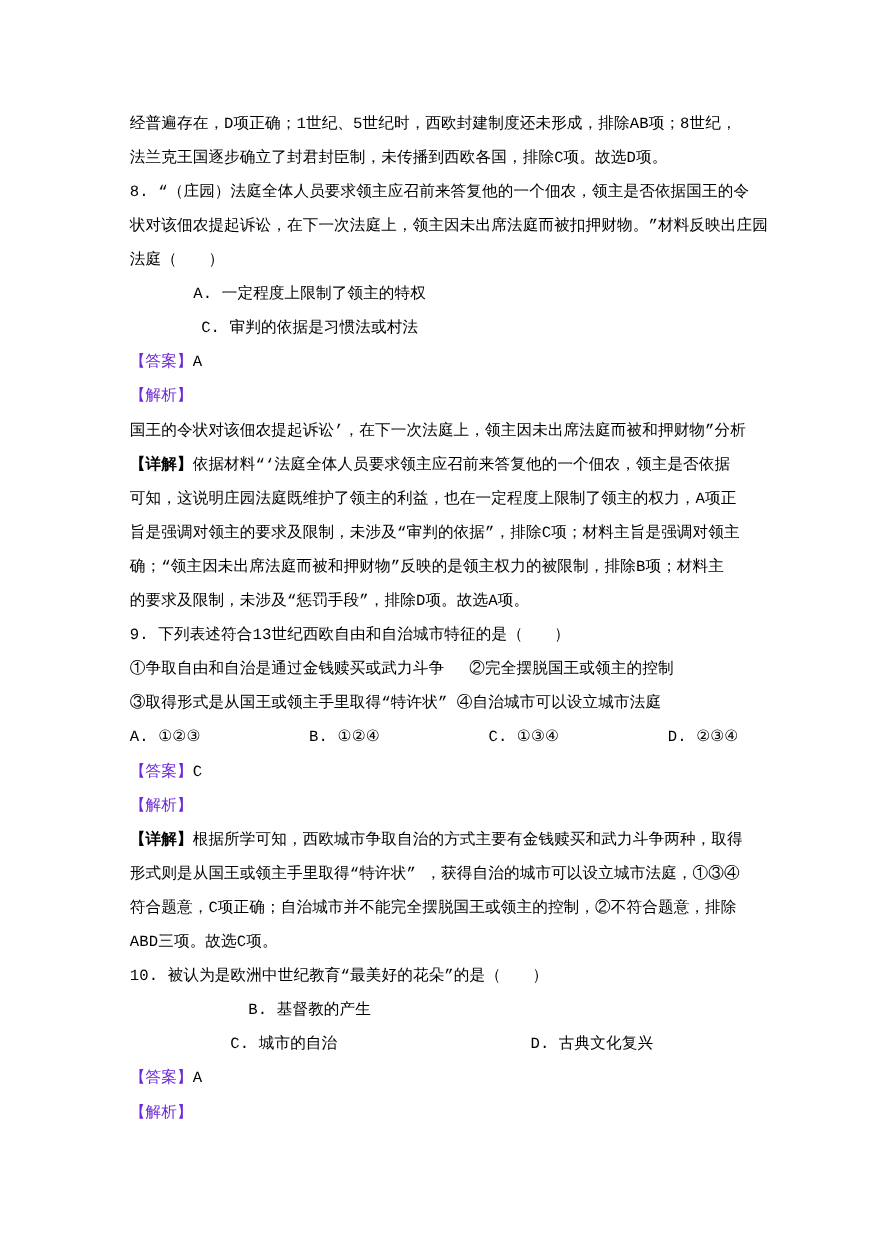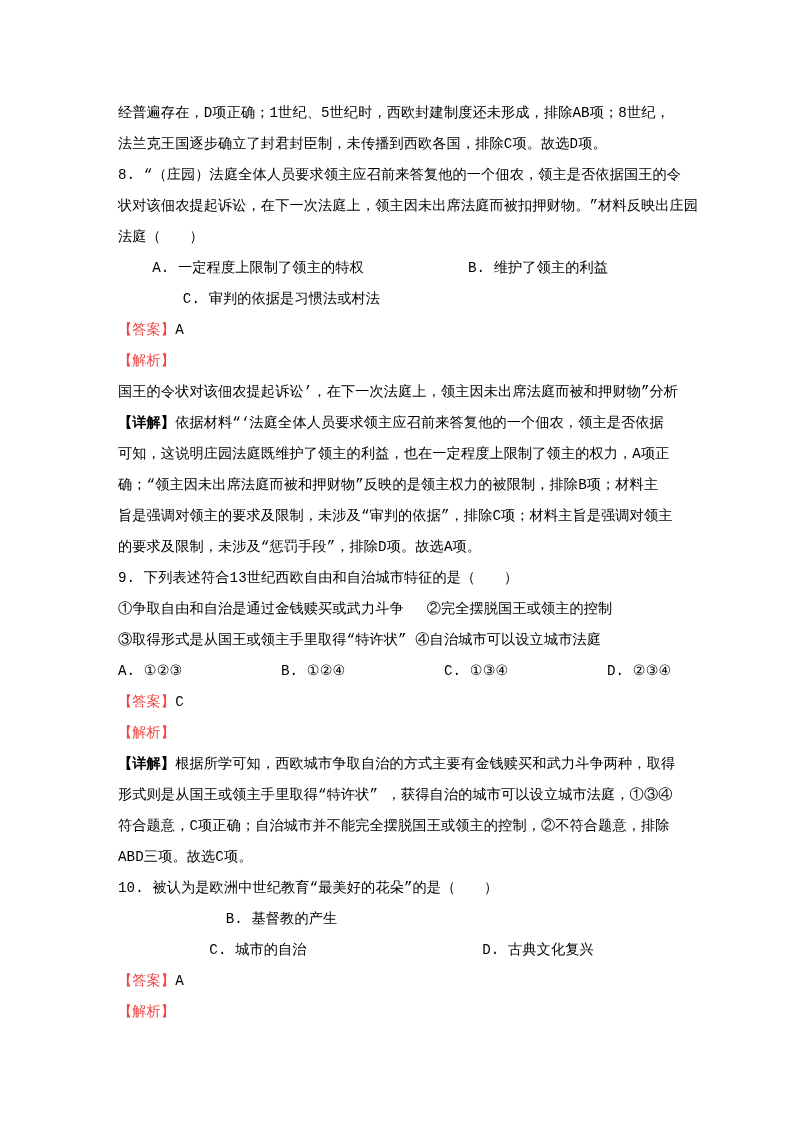--- a/index.html
+++ b/index.html
@@ -5,55 +5,54 @@
   html, body { margin: 0; padding: 0; background: #ffffff; }
   body { width: 794px; height: 1123px; position: relative; overflow: hidden;
          font-family: "DejaVu Sans", "Liberation Sans", sans-serif; color: #000; }
   .page { position: absolute; left: 118px; top: 98px; width: 560px; }
   .line { font-size: 14.2px; line-height: 31px; height: 31px; white-space: nowrap; letter-spacing: 0.1px; font-family: Liberation Mono, monospace; }
   .opts2 { display: flex; }
   .opts2 .opt { width: 327px; text-align: center; }
   .opts4 { display: flex; align-items: center; }
   .opts4 .opt { width: 163px; }
   .opts4 .opt:last-child { width: auto; }
-  .lab-blue { color: #ef4444; }
+  .lab-blue { color: #6d28d9; }
   .lab-bold { font-weight: bold; }
 </style>
 </head>
 <body>
 
 <div class="page">
 
   <div class="line">经普遍存在，D项正确；1世纪、5世纪时，西欧封建制度还未形成，排除AB项；8世纪，</div>
   <div class="line">法兰克王国逐步确立了封君封臣制，未传播到西欧各国，排除C项。故选D项。</div>
 
   <div>
     <div class="line">8. “（庄园）法庭全体人员要求领主应召前来答复他的一个佃农，领主是否依据国王的令</div>
     <div class="line">状对该佃农提起诉讼，在下一次法庭上，领主因未出席法庭而被扣押财物。”材料反映出庄园</div>
     <div class="line">法庭（　　）</div>
     <div class="line opts2">
       <span class="opt">A. 一定程度上限制了领主的特权</span>
-      <span class="opt">B. 维护了领主的利益</span>
     </div>
     <div class="line opts2">
       <span class="opt">C. 审判的依据是习惯法或村法</span>
     </div>
     <div class="line">
       <span class="lab-blue">【答案】</span><span>A</span>
     </div>
     <div class="line">
       <span class="lab-blue">【解析】</span>
     </div>
     <div class="line">国王的令状对该佃农提起诉讼’，在下一次法庭上，领主因未出席法庭而被和押财物”分析</div>
     <div class="line">
       <span class="lab-bold">【详解】</span><span>依据材料“‘法庭全体人员要求领主应召前来答复他的一个佃农，领主是否依据</span>
     </div>
     <div class="line">可知，这说明庄园法庭既维护了领主的利益，也在一定程度上限制了领主的权力，A项正</div>
+    <div class="line">旨是强调对领主的要求及限制，未涉及“审判的依据”，排除C项；材料主旨是强调对领主</div>
     <div class="line">确；“领主因未出席法庭而被和押财物”反映的是领主权力的被限制，排除B项；材料主</div>
-    <div class="line">旨是强调对领主的要求及限制，未涉及“审判的依据”，排除C项；材料主旨是强调对领主</div>
     <div class="line">的要求及限制，未涉及“惩罚手段”，排除D项。故选A项。</div>
   </div>
 
   <div>
     <div class="line">9. 下列表述符合13世纪西欧自由和自治城市特征的是（　　）</div>
     <div class="line">①争取自由和自治是通过金钱赎买或武力斗争　 ②完全摆脱国王或领主的控制</div>
     <div class="line">③取得形式是从国王或领主手里取得“特许状” ④自治城市可以设立城市法庭</div>
     <div class="line opts4">
       <span class="opt">A. ①②③</span>
       <span class="opt">B. ①②④</span>

